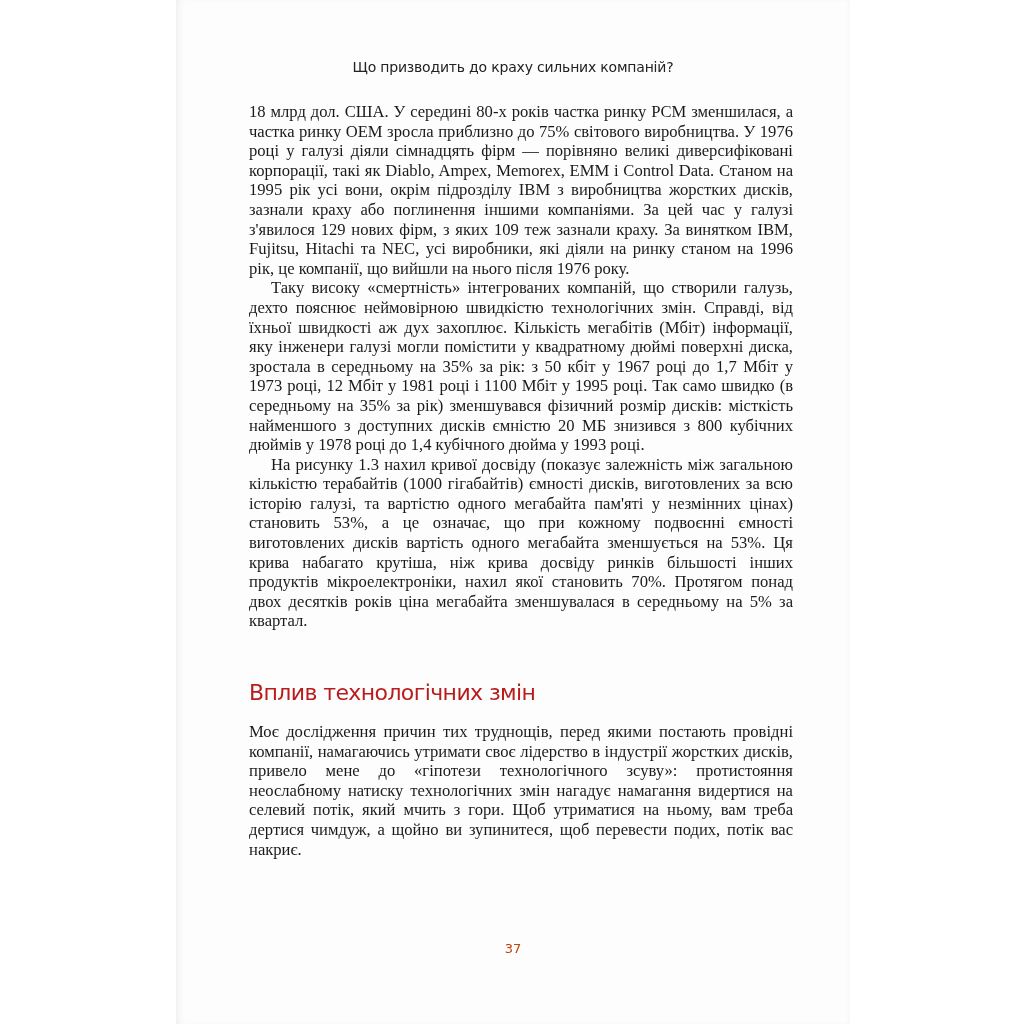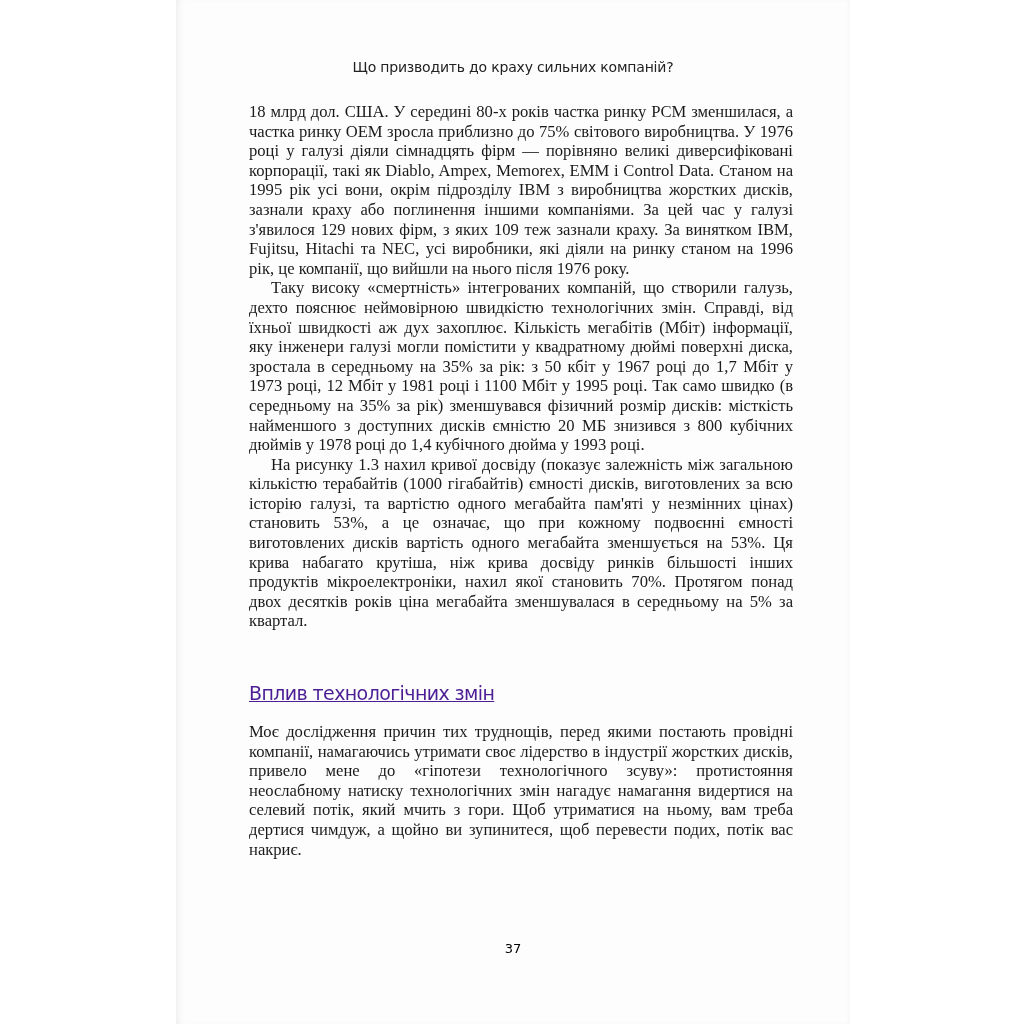--- a/index.html
+++ b/index.html
@@ -44,38 +44,37 @@
       margin-left: 8px;
     }
     .text-block p {
       margin: 0;
     }
     .text-block p.indent {
       text-indent: 22px;
     }
     .section-heading {
       font-family: "DejaVu Sans", sans-serif;
-      font-size: 19px;
+      font-size: 22px;
       font-weight: normal;
-      color: #4c1d95;
+      color: #b91c1c;
       margin: 49px 0 16px 0;
       line-height: 26px;
       letter-spacing: -0.6px;
       text-align: left;
-      text-decoration: underline;
     }
     .page-number {
       position: absolute;
       top: 941px;
       left: 0;
       width: 674px;
       text-align: center;
       font-family: "DejaVu Sans", sans-serif;
       font-size: 13px;
-      color: #000000;
+      color: #c2410c;
     }
   </style>
 </head>
 <body>
 
 <div class="page">
   <div class="running-header">Що призводить до краху сильних компаній?</div>
 
   <div class="text-block">
     <p class="">18 млрд дол. США. У середині 80-х років частка ринку PCM зменшилася, а частка ринку OEM зросла приблизно до 75% світового виробництва. У 1976 році у галузі діяли сімнадцять фірм — порівняно великі диверсифіковані корпорації, такі як Diablo, Ampex, Memorex, EMM і Control Data. Станом на 1995 рік усі вони, окрім підрозділу IBM з виробництва жорстких дисків, зазнали краху або поглинення іншими компаніями. За цей час у галузі з'явилося 129 нових фірм, з яких 109 теж зазнали краху. За винятком IBM, Fujitsu, Hitachi та NEC, усі виробники, які діяли на ринку станом на 1996 рік, це компанії, що вийшли на нього після 1976 року.</p>

